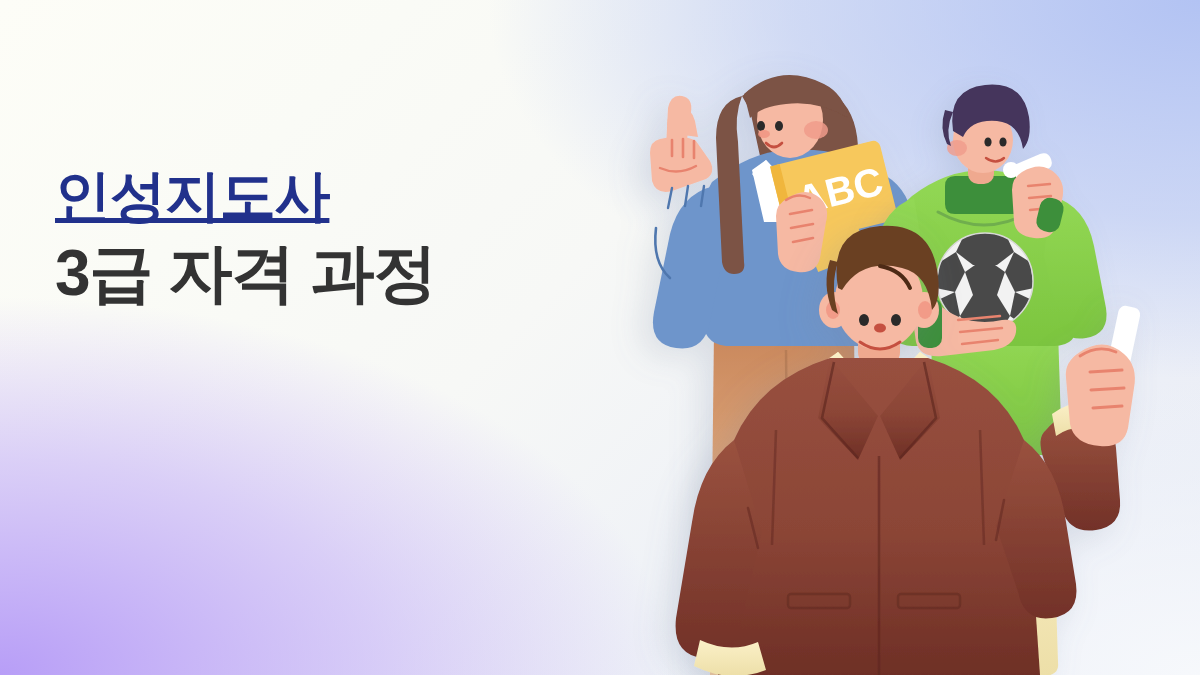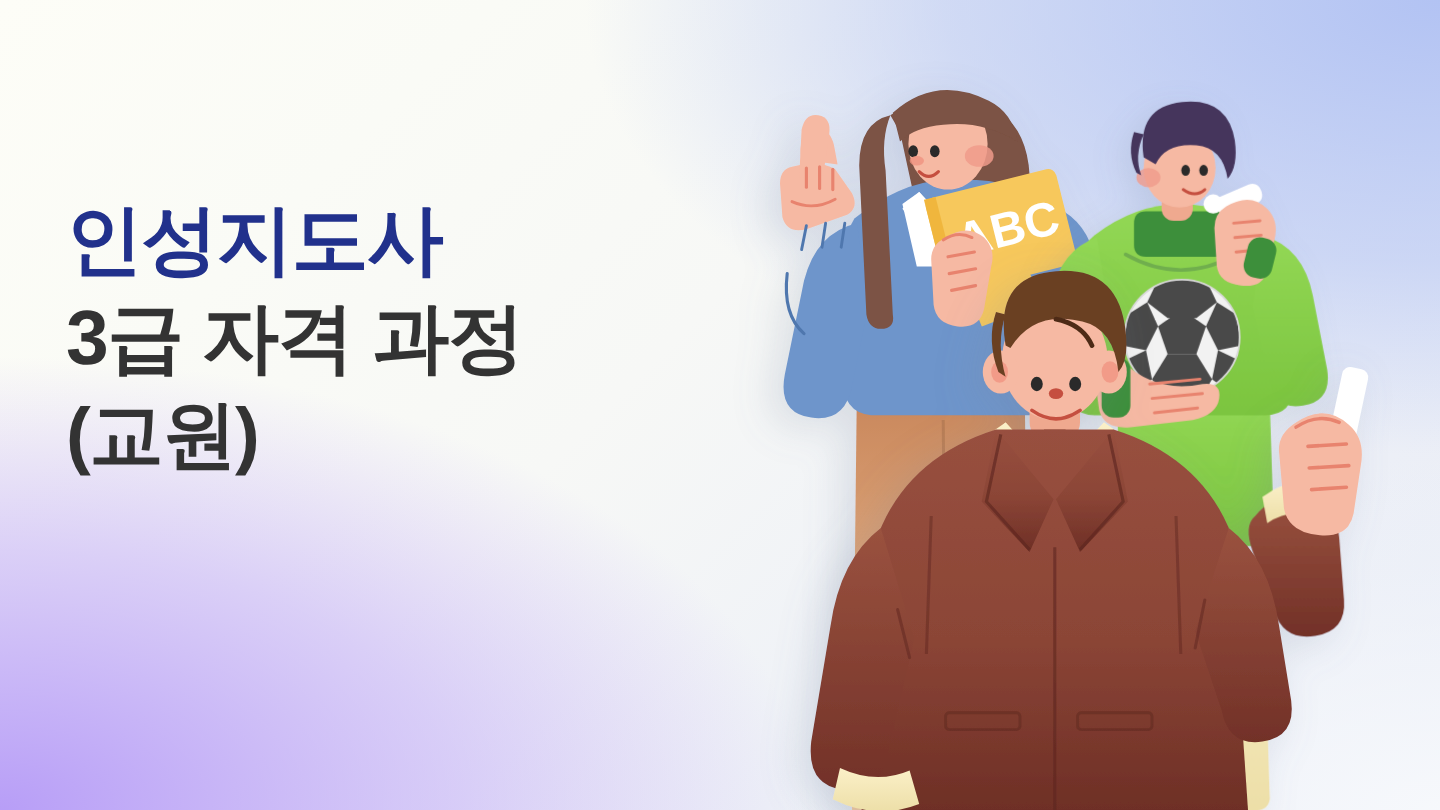--- a/index.html
+++ b/index.html
@@ -28,23 +28,24 @@
     left:55px; top:168px;
     z-index:40;
   }
   .line {
     font-weight:700;
     letter-spacing:-0.02em;
     white-space:nowrap;
     line-height:1.0;
   }
   #line1 {
-    font-size:64px;
+    font-size:56px;
     color:#21318c;
     margin-bottom:17px;
+    text-decoration:underline;
   }
   #line2 {
     font-size:64px;
     color:#333333;
     margin-bottom:19px;
   }
   #line3 {
     font-size:62px;
     color:#333333;
   }
@@ -278,16 +279,15 @@
         <path d="M838 288 q-10 -58 42 -62 q52 -4 58 50 q3 24 -6 34 q-4 -36 -30 -42 q-40 -10 -60 22 Z" fill="#6B4124"></path>
         <path d="M880 266 q22 4 30 22" stroke="#4E2C16" stroke-width="4" fill="none" stroke-linecap="round"></path>
         <path d="M838 262 q-8 24 0 52 l-6 -4 q-10 -26 -2 -50 Z" fill="#6B4124"></path>
       </g>
     </svg>
   </div>
 
   <div id="headline">
     <div class="line" id="line1">인성지도사</div>
     <div class="line" id="line2">3급 자격 과정</div>
-    <div class="line" id="line3">(교원)</div>
   </div>
 
 </div>
 
 </body></html>

